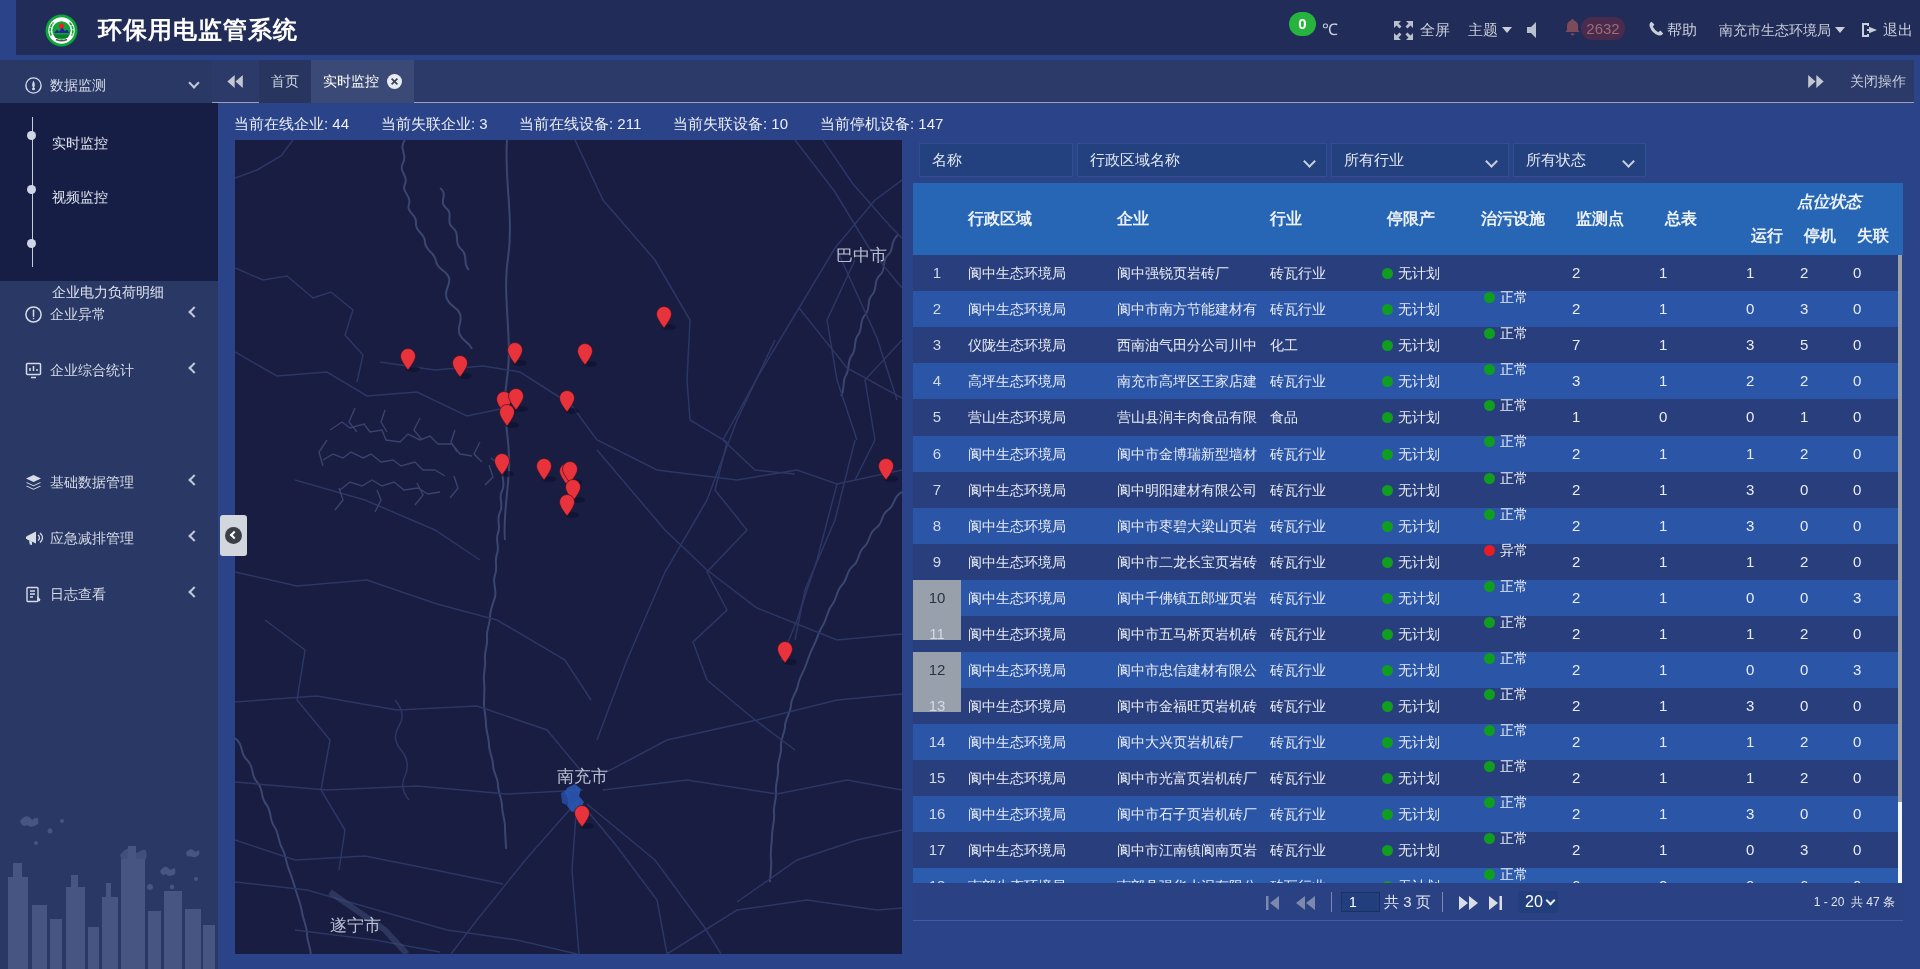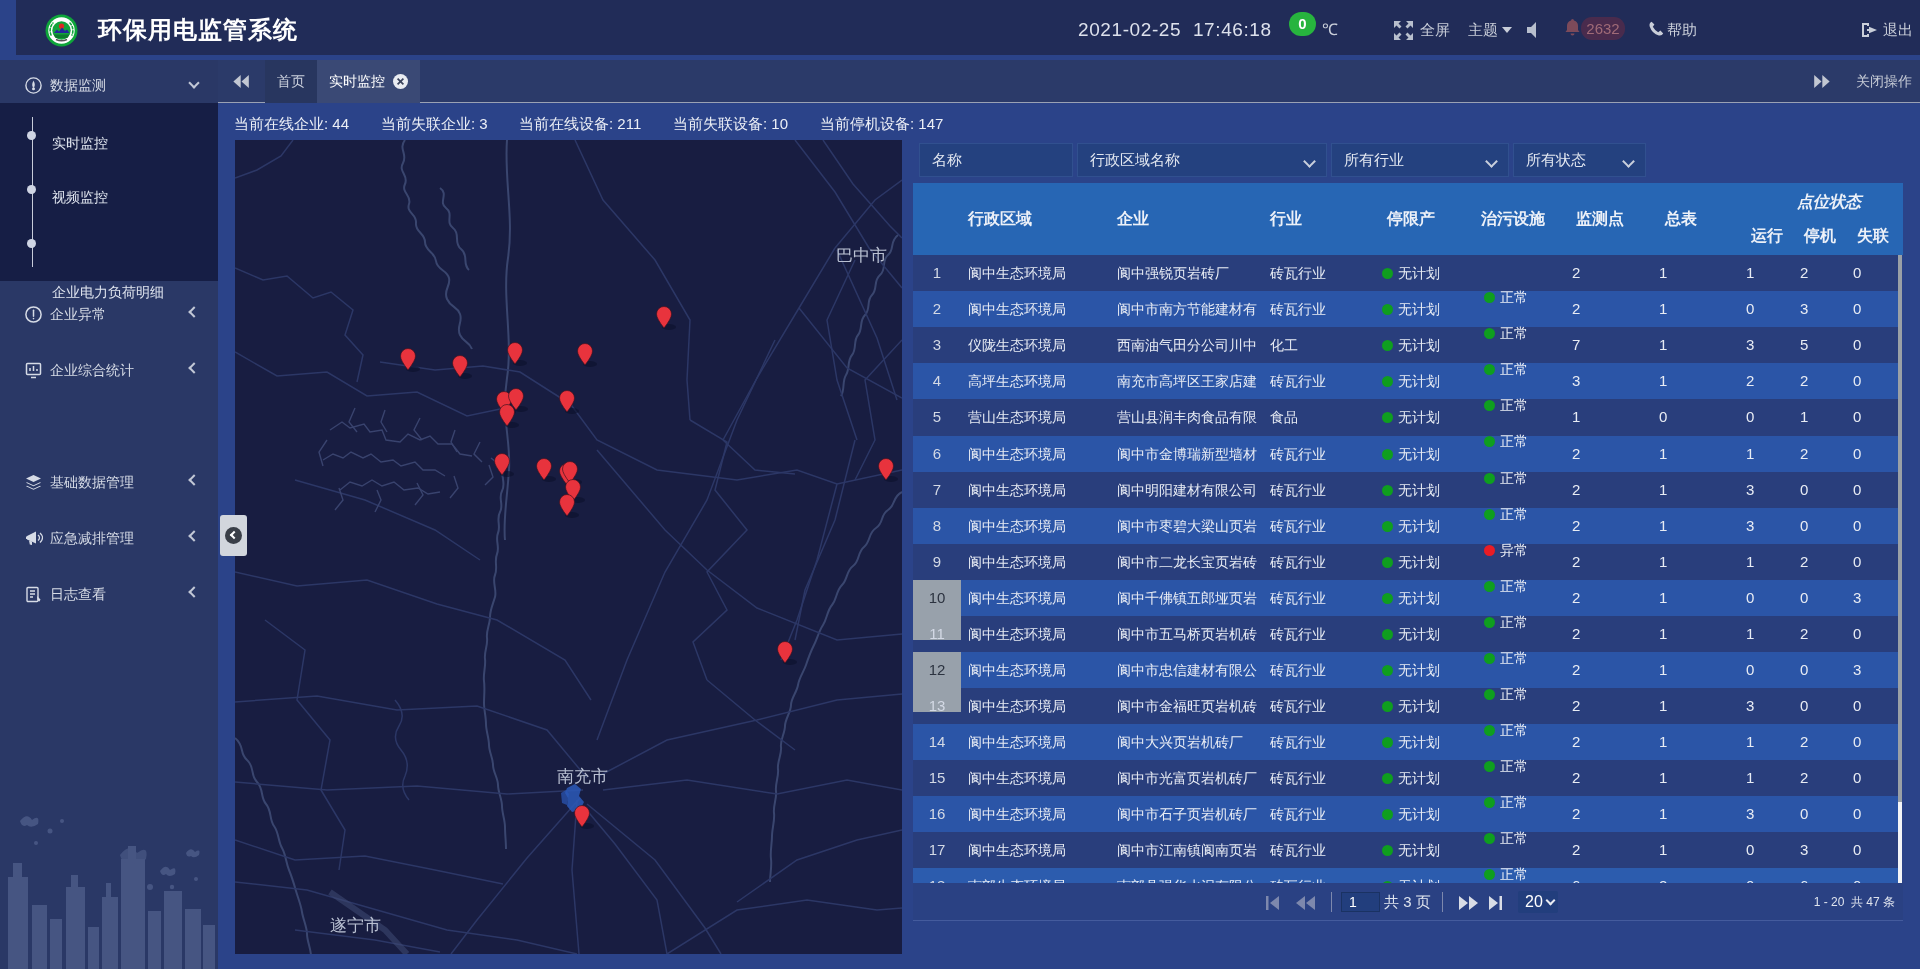--- a/index.html
+++ b/index.html
@@ -20,21 +20,21 @@
 #submenu .vline{position:absolute;left:32px;top:14px;width:1px;height:150px;background:rgba(230,235,245,0.85);}
 #submenu .dot{position:absolute;left:27px;width:9px;height:9px;border-radius:5px;background:#cfd5e4;}
 .mitem{position:absolute;left:0;width:218px;height:43px;color:#d6dbe6;font-size:14px;}
 .mitem .txt{position:absolute;left:50px;top:0;line-height:43px;}
 .mitem svg{position:absolute;left:25px;top:13px;}
 .mitem .arr{position:absolute;right:20px;top:15px;width:8px;height:8px;border-left:2px solid #c2c8d6;border-bottom:2px solid #c2c8d6;}
 .arr.down{transform:rotate(-45deg);}
 .arr.left{transform:rotate(45deg);}
 .smitem{position:absolute;left:52px;width:160px;line-height:20px;font-size:14px;color:#dfe4ee;}
 
-#tabbar{position:absolute;left:218px;top:60px;width:1702px;height:43px;background:#2b3a69;border-bottom:1px solid #9aa1b4;z-index:25;}
+#tabbar{position:absolute;left:212px;top:60px;width:1702px;height:43px;background:#2b3a69;border-bottom:1px solid #9aa1b4;z-index:25;}
 .tab{position:absolute;top:0;height:43px;line-height:43px;font-size:14px;color:#cdd2de;text-align:center;}
 
 #stats{position:absolute;left:218px;top:107px;width:1702px;height:33px;color:#eceff6;font-size:15px;z-index:5;}
 #stats span{position:absolute;top:0;line-height:33px;}
 #map{position:absolute;left:235px;top:140px;width:667px;height:814px;z-index:5;}
 #collapse{position:absolute;left:220px;top:515px;width:27px;height:41px;background:#d2d6dd;border-radius:3px;z-index:8;}
 #collapse .circ{position:absolute;left:4.5px;top:12px;width:17px;height:17px;border-radius:9px;background:#3a3f48;}
 #collapse .ch{position:absolute;left:6.5px;top:4.5px;width:6px;height:6px;border-left:2px solid #fff;border-bottom:2px solid #fff;transform:rotate(45deg);}
 
 .fbox{position:absolute;top:143px;height:34px;background:#24417f;border:1px solid #31508f;color:#e2e7f0;font-size:15px;line-height:32px;padding-left:12px;z-index:5;}
@@ -82,21 +82,20 @@
       <path d="M6,21 a11.5,11.5 0 0 1 2,-12" fill="none" stroke-dasharray="2.2,2"></path>
       <path d="M25,9 a11.5,11.5 0 0 1 2,12" fill="none" stroke-dasharray="2.2,2"></path>
     </g>
     <circle cx="16.5" cy="16.5" r="9.2" fill="#12a33c"></circle>
     <circle cx="16.5" cy="12.2" r="2.6" fill="#e02722"></circle>
     <path d="M9,19 l3,-3.5 2,2 3,-4 3,3.5 2,-1.5 2.5,3.5 z" fill="#23269b"></path>
     <path d="M8.6,20.5 h15.8 l-2,3.5 h-11.8 z" fill="#0c7a2e"></path>
     <path d="M11,25.5 q5.5,2.5 11,0" stroke="#555" stroke-width="1.4" fill="none"></path>
   </svg>
   <div class="title">环保用电监管系统</div>
-  <div class="date">2021-02-25&nbsp;&nbsp;17:46:18</div>
   <div id="temp0">0</div>
   <div class="hitem" style="left:1306px;font-size:16px;">℃</div>
   <svg class="abs" style="left:1378px;top:21px" width="19" height="19" viewBox="0 0 19 19" fill="#b8bfcd">
     <path d="M0,0 h7 l-2.5,2.5 3,3 -2,2 -3,-3 L0,7 Z"></path>
     <path d="M19,0 v7 l-2.5,-2.5 -3,3 -2,-2 3,-3 L12,0 Z"></path>
     <path d="M0,19 v-7 l2.5,2.5 3,-3 2,2 -3,3 L7,19 Z"></path>
     <path d="M19,19 h-7 l2.5,-2.5 -3,-3 2,-2 3,3 L19,12 Z"></path>
   </svg>
   <div class="hitem" style="left:1404px;">全屏</div>
   <div class="hitem" style="left:1452px;">主题<i class="caret"></i></div>
@@ -104,20 +103,21 @@
     <path d="M0,5 h4 l5,-5 v16 l-5,-5 h-4 z"></path>
   </svg>
   <svg class="abs" style="left:1549px;top:19px" width="15" height="17" viewBox="0 0 15 17" fill="#7c4a5a">
     <path d="M7.5,0 a1.5,1.5 0 0 1 1.5,1.5 a5.5,5.5 0 0 1 4,5.3 v4.2 l1.5,2 h-14 l1.5,-2 v-4.2 a5.5,5.5 0 0 1 4,-5.3 a1.5,1.5 0 0 1 1.5,-1.5 z M5.5,14.5 h4 a2,2 0 0 1 -4,0 z"></path>
   </svg>
   <div id="badge">2632</div>
   <svg class="abs" style="left:1632px;top:21px" width="17" height="17" viewBox="0 0 17 17" fill="#c9ced9">
     <path d="M3.6,0.8 l2.8,2.8 -1.6,2.2 q1.8,3.4 5.4,5.4 l2.2,-1.6 2.8,2.8 q-1.4,2.6 -4.4,2 q-6.6,-1.6 -9.2,-9.2 q-0.6,-3 2,-4.4 z"></path>
   </svg>
   <div class="hitem" style="left:1651px;">帮助</div>
+  <div class="hitem" style="left:1703px;font-size:14px;">南充市生态环境局<i class="caret"></i></div>
   <svg class="abs" style="left:1845px;top:22px" width="16" height="16" viewBox="0 0 16 16">
     <path d="M1,1 h7 v3 h-2 v-1 h-3 v10 h3 v-1 h2 v3 h-7 z" fill="#c9ced9"></path>
     <path d="M8,8 l0,-3.2 8,3.2 -8,3.2 z M6,7 h5 v2 h-5 z" fill="#c9ced9"></path>
   </svg>
   <div class="hitem" style="left:1867px;">退出</div>
 </div>
 
 <div id="sidebar">
   <svg class="abs" style="left:0;top:699px" width="218" height="210" viewBox="0 0 218 210" fill="#8fa0cb" opacity="0.28">
     <rect x="8" y="118" width="20" height="92"></rect>

